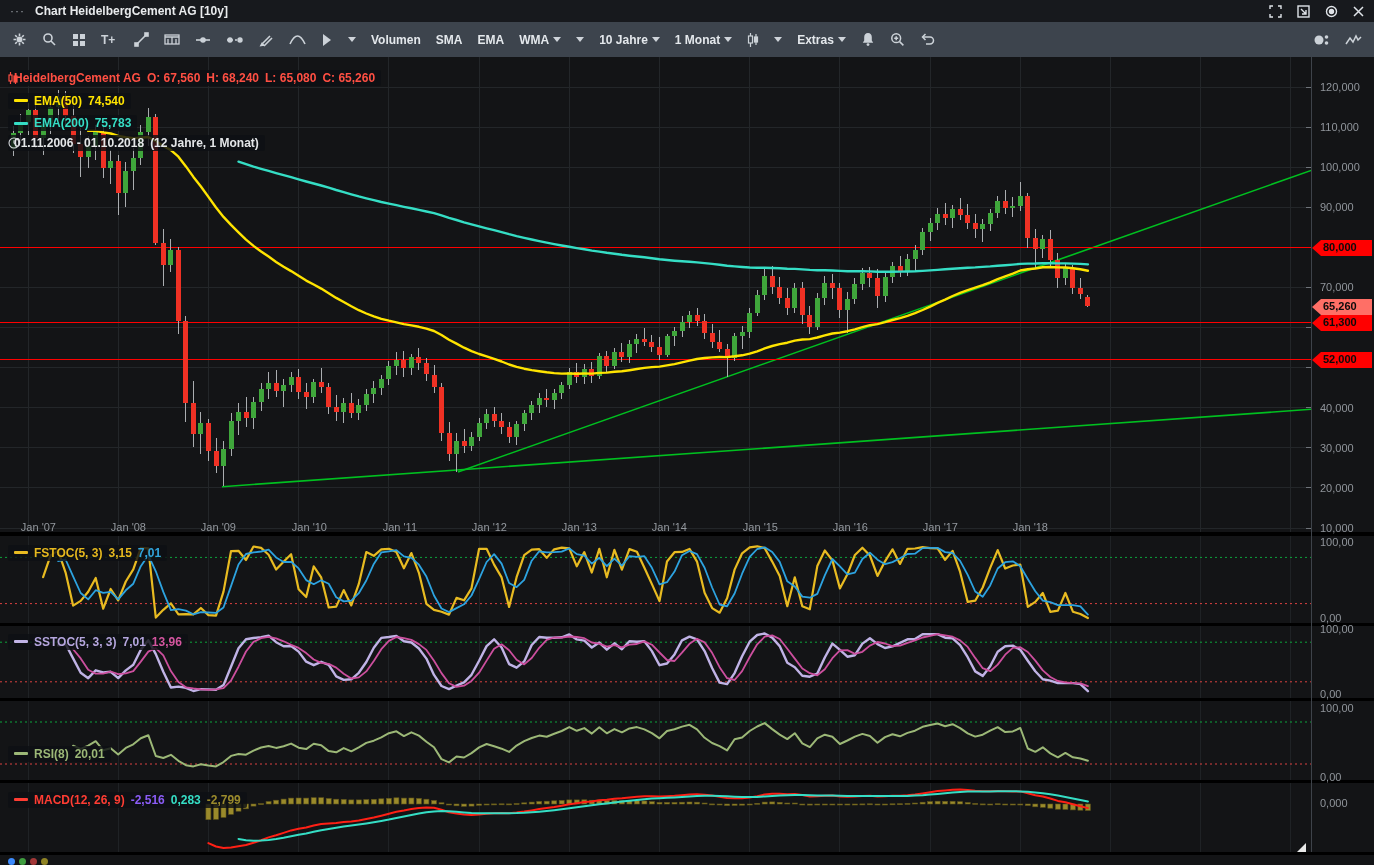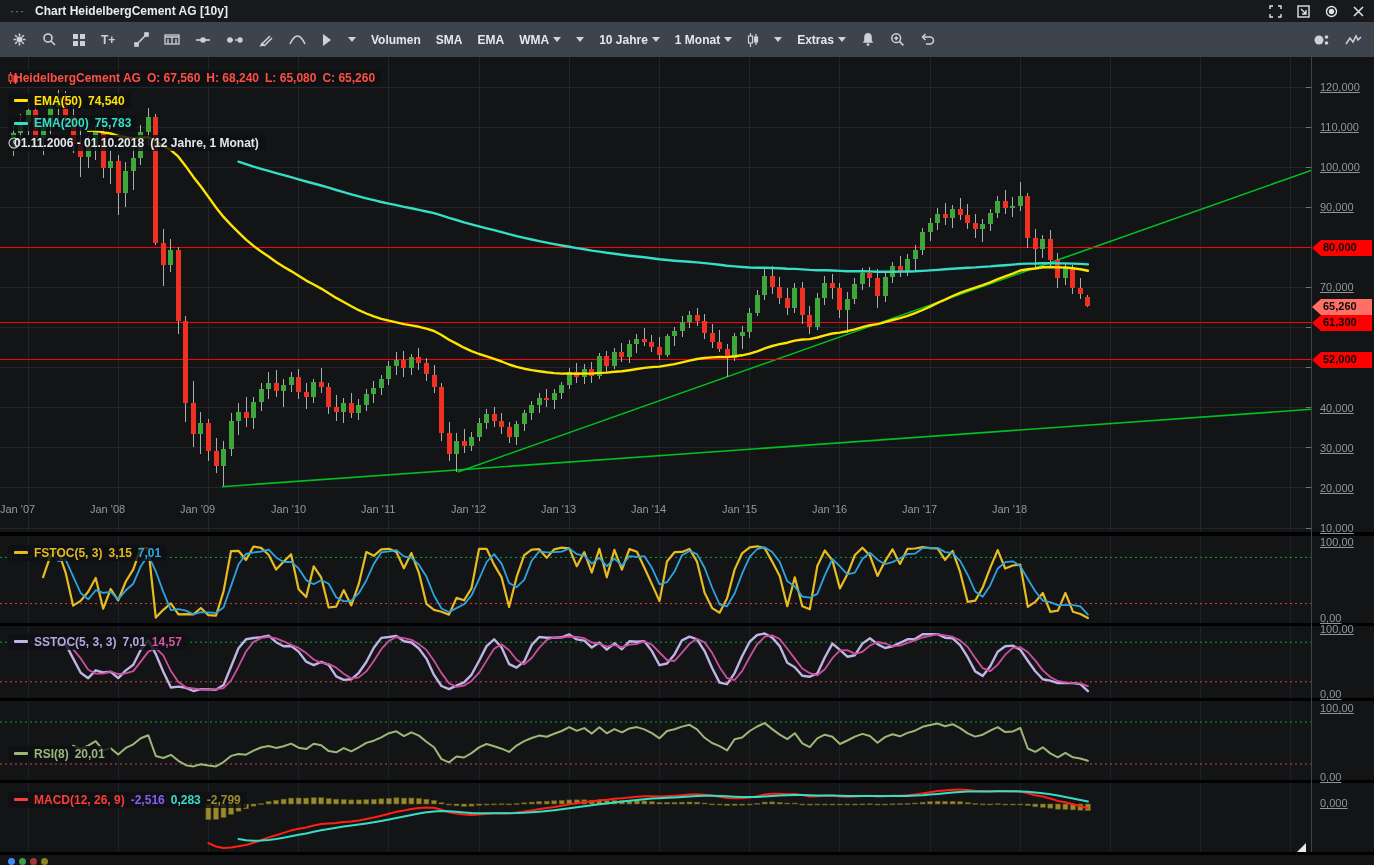--- a/index.html
+++ b/index.html
@@ -18,22 +18,22 @@
   #toolbar .tbtn{display:flex;align-items:center;gap:4px;cursor:pointer;white-space:nowrap;font-weight:700;}
   #toolbar svg{display:block;}
   .chev{width:0;height:0;border-left:4px solid transparent;border-right:4px solid transparent;
     border-top:5px solid #cfd4da;display:inline-block;cursor:pointer;}
   #toolbar .spacer{flex:1;}
   
   #chart{position:absolute;left:0;top:57px;width:1374px;height:808px;background:#131416;}
   #chart svg{position:absolute;left:0;}
   .sep{position:absolute;left:0;width:1374px;background:#000;}
   #axis-line{position:absolute;left:1311px;top:0;width:1px;height:795px;background:#3e434a;}
-  .ylab{position:absolute;left:1320px;width:52px;font-size:11px;color:#90959b;text-decoration:underline;}
-  .xlab{position:absolute;width:56px;text-align:left;font-size:11px;color:#94999f;top:446px;}
+  .ylab{position:absolute;left:1320px;width:52px;font-size:11px;color:#90959b;}
+  .xlab{position:absolute;width:56px;text-align:right;font-size:11px;color:#94999f;top:464px;}
   .tag{position:absolute;left:1312px;width:60px;height:16px;font-size:11px;line-height:15px;font-weight:700;
     color:#0b0b0b;padding-left:11px;box-sizing:border-box;
     clip-path:polygon(0 50%,9px 0,100% 0,100% 100%,9px 100%);}
   
   .lgd{position:absolute;z-index:5;}
   .lgd .row{margin-bottom:2px;}
   .chip{display:inline-flex;align-items:center;gap:6px;background:rgba(14,16,19,.82);
     padding:1px 6px;border-radius:2px;font-size:12px;font-weight:700;white-space:pre;}
   .dash{display:inline-block;width:14px;height:3px;border-radius:1px;}
   .pager{position:absolute;top:801px;height:8px;left:8px;display:flex;gap:4px;}
@@ -806,21 +806,21 @@
     <div class="lgd" style="left:8px;top:483px">
       <span class="chip"><span class="dash" style="background:#e8bb21"></span>
       <span style="color:#e6b91e">FSTOC(5, 3)</span>
       <span style="color:#e6b91e">3,15</span>
       <span style="color:#31a5dd">7,01</span></span>
     </div>
     <div class="lgd" style="left:8px;top:572px">
       <span class="chip"><span class="dash" style="background:#c0b3e6"></span>
       <span style="color:#b5a6de">SSTOC(5, 3, 3)</span>
       <span style="color:#b5a6de">7,01</span>
-      <span style="color:#d4559f">14,57</span></span>
+      <span style="color:#d4559f">13,96</span></span>
     </div>
     <div class="lgd" style="left:8px;top:684px">
       <span class="chip"><span class="dash" style="background:#9cb877"></span>
       <span style="color:#9cb877">RSI(8)</span>
       <span style="color:#9cb877">20,01</span></span>
     </div>
     <div class="lgd" style="left:8px;top:730px">
       <span class="chip"><span class="dash" style="background:#ff3d33"></span>
       <span style="color:#ff3d33">MACD(12, 26, 9)</span>
       <span style="color:#8b5cf6">-2,516</span>

